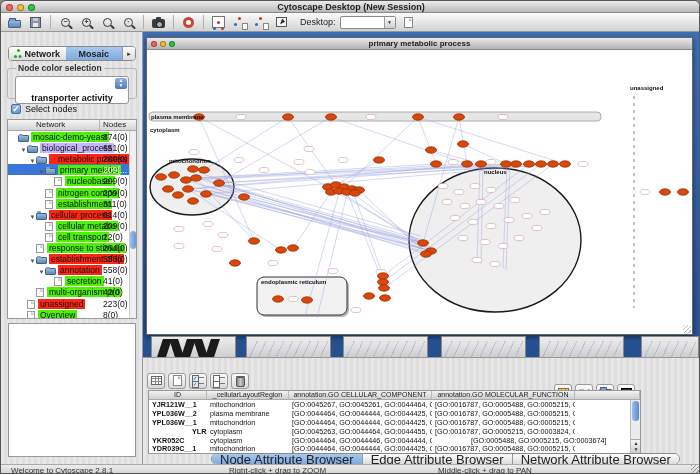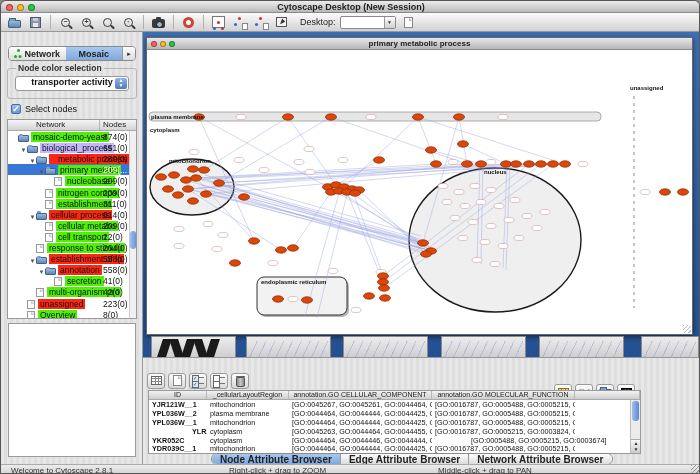--- a/index.html
+++ b/index.html
@@ -70,23 +70,23 @@
   .cp-tab-more { width:13px; display:flex; align-items:center; justify-content:center;
     font-size:6px; color:#333; background:linear-gradient(#fdfdfd,#dcdcdc); border-left:1px solid #9a9a9a; }
   .nettab-ico { width:7px; height:9px; position:relative; }
   .nettab-ico::before { content:''; position:absolute; left:2.5px; top:0; width:3px; height:3px; border-radius:50%; background:#2ca52c; }
   .nettab-ico::after { content:''; position:absolute; left:0; top:6px; width:3px; height:3px; border-radius:50%; background:#2ca52c;
     box-shadow:4.5px 0 0 #2ca52c; }
   #group-box { position:absolute; left:6px; top:36px; width:130px; height:31px;
     border:1px solid #b5b5b5; border-radius:3px; }
   #group-title { position:absolute; left:8px; top:-6px; background:inherit; font-size:8.5px; font-weight:bold;
     color:#333; padding:0 2px; background:#e3e3e3; }
-  #dropdown { position:absolute; left:7px; top:7px; width:114px; height:15px; background:#fff;
+  #dropdown { position:absolute; left:7px; top:7px; width:114px; height:28px; background:#fff;
     border:1px solid #979797; border-radius:3px; font-size:9px; font-weight:bold; color:#111;
-    display:flex; align-items:flex-start; justify-content:center; }
+    display:flex; align-items:flex-end; justify-content:center; }
   #dropdown .stepper { position:absolute; right:1px; top:1px; width:12px; height:11px; border-radius:2px;
     background:linear-gradient(#8fb4e4,#5079c0); color:#fff; font-size:5px; line-height:5px; text-align:center; }
   #checkbox-row { position:absolute; left:10px; top:72px; display:flex; align-items:center; gap:4px; }
   #checkbox { width:10px; height:10px; border-radius:2px; border:1px solid #476ca8;
     background:linear-gradient(#9fc0ea,#6b94d2); color:#fff; font-size:9px; line-height:9px; text-align:center; font-weight:bold;}
   #checkbox-label { font-size:9px; color:#111; }
   #tree-panel { position:absolute; left:6px; top:87px; width:130px; height:200px; background:#fff;
     border:1px solid #9a9a9a; overflow:hidden; }
   #tree-header { height:11px; display:flex; background:linear-gradient(#f5f5f5,#d3d3d3);
     border-bottom:1px solid #aaa; font-size:8px; color:#222; }
@@ -166,21 +166,21 @@
   .dp-row { display:flex; height:8.9px; align-items:center; }
   .dp-row div { overflow:hidden; white-space:nowrap; padding-left:3px; color:#111; font-size:7.2px; }
   .dp-row div:first-child { font-weight:bold; }
   #dp-vscroll { position:absolute; right:0; top:9px; bottom:0; width:10px; background:#ececec; border-left:1px solid #bbb; }
   #dp-vthumb { position:absolute; left:1px; top:1px; width:7px; height:20px; border-radius:3px;
     background:linear-gradient(90deg,#9cc0ee,#5d88d0); }
   .dp-arrows { position:absolute; left:0; bottom:0; width:10px; height:14px; background:linear-gradient(#f8f8f8,#ccc);
     border-top:1px solid #aaa; font-size:5px; color:#333; text-align:center; line-height:6px; }
   #dp-tabs { position:absolute; left:68px; top:95px; display:flex; border:1px solid #8a8a8a; border-radius:7px;
     overflow:hidden; height:12px; background:#fff; }
-  .dp-tab { padding:0 8px; font-size:10px; font-weight:bold; color:#222; line-height:11px;
+  .dp-tab { padding:0 8px; font-size:13px; font-weight:normal; color:#222; line-height:11px;
     background:linear-gradient(#fdfdfd,#dcdcdc); border-right:1px solid #9a9a9a; }
   .dp-tab:last-child { border-right:none; }
   .dp-tab.sel { background:linear-gradient(#a8c8ee,#7fa9dd); }
   
   #status-bar { position:absolute; left:0; top:463px; width:700px; height:11px;
     background:linear-gradient(#ececec,#d2d2d2); border-top:1px solid #aaa; font-size:8px; color:#333; }
   .status-item { position:absolute; top:1px; white-space:nowrap; }
   #resize-grip { position:absolute; right:1px; bottom:1px; width:9px; height:9px;
     background:repeating-linear-gradient(135deg,#999 0 1px,transparent 1px 3px); }
 </style>

